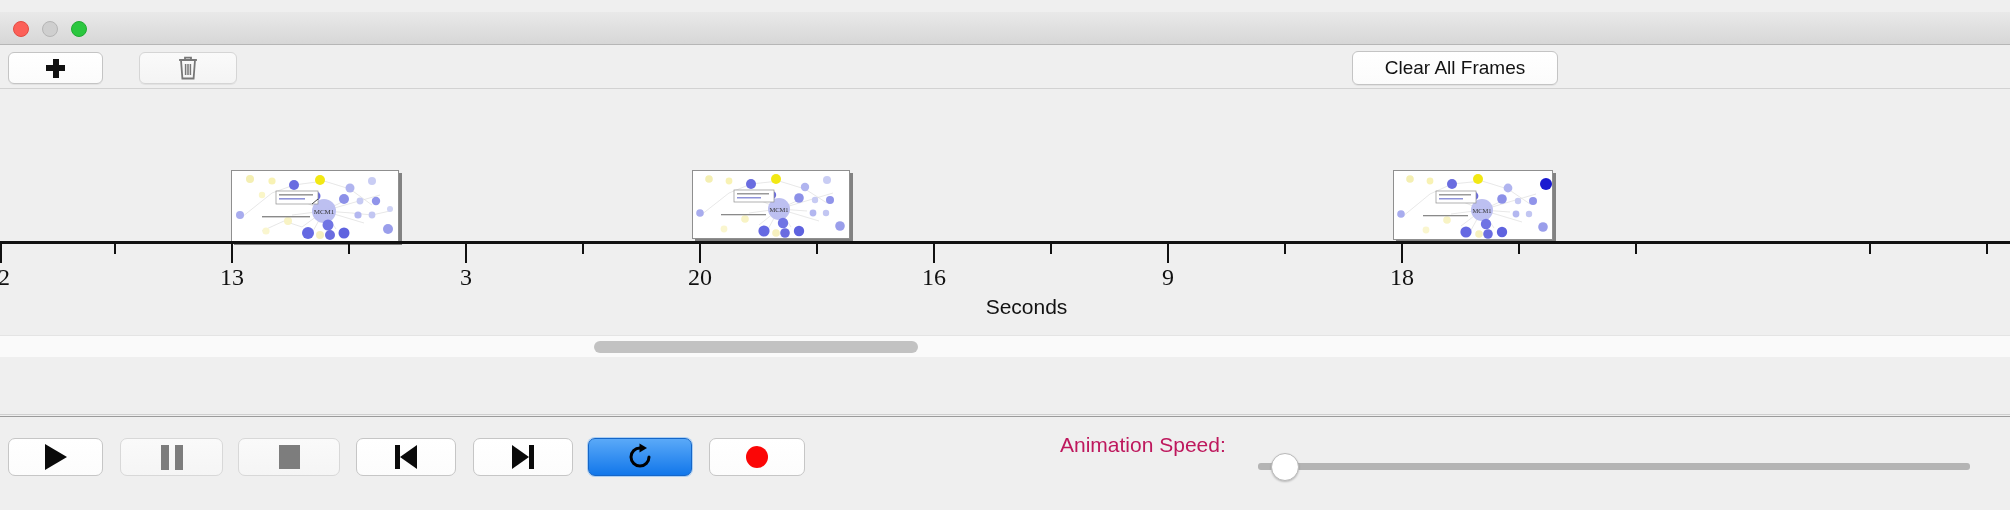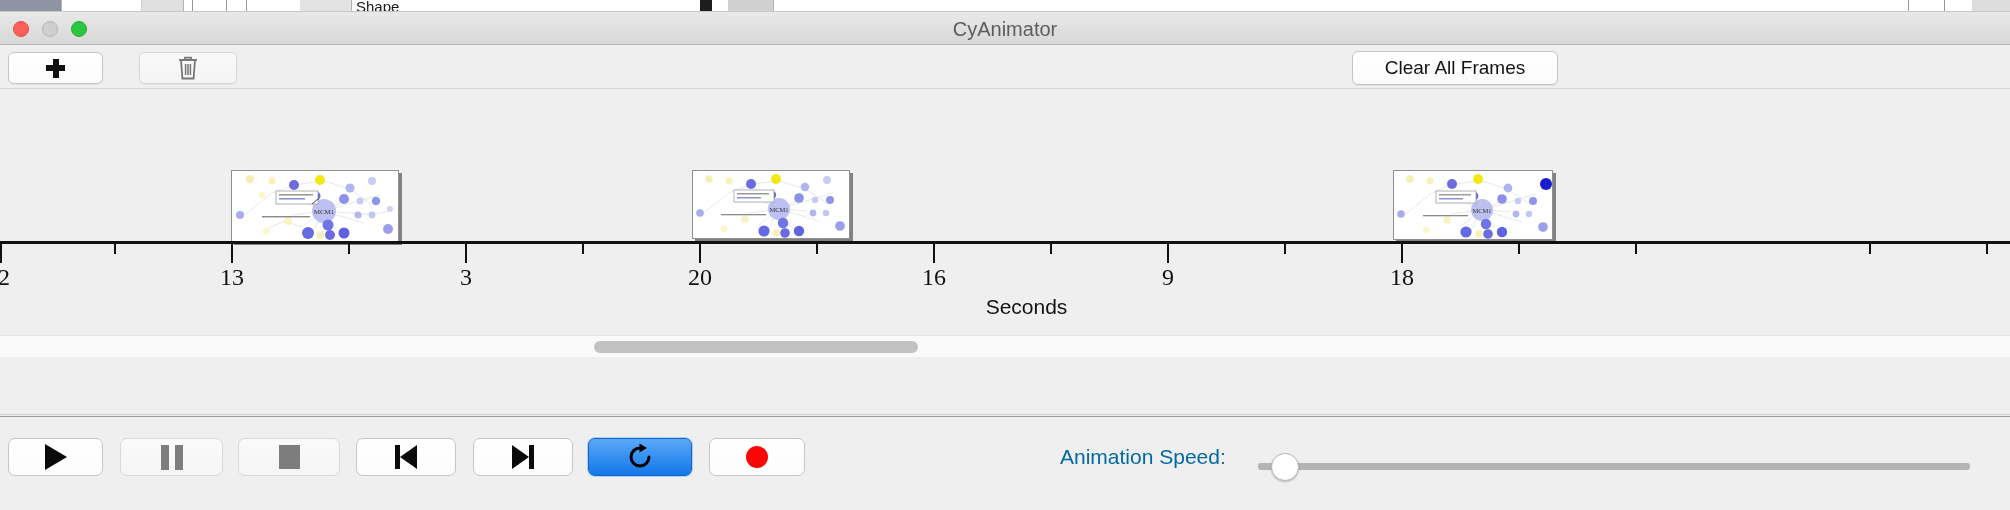--- a/index.html
+++ b/index.html
@@ -246,23 +246,23 @@
     border-left: 17px solid #0a0a0a;
     border-top: 12px solid transparent;
     border-bottom: 12px solid transparent;
   }
   .icon-record {
     width: 22px; height: 22px; border-radius: 50%; background: #fb0606;
   }
 
   .speed-label {
     position: absolute;
-    left: 1060px; top: 28px;
+    left: 1060px; top: 16px;
     font-size: 21px;
-    color: #0369a1;
+    color: #be185d;
     font-family: "Liberation Sans", sans-serif;
     white-space: nowrap;
   }
   .slider-track {
     position: absolute;
     left: 1258px; top: 46px;
     width: 712px; height: 7px;
     border-radius: 3px;
     background: #b4b4b4;
   }
@@ -276,41 +276,25 @@
     box-shadow: 0 1px 2px rgba(0,0,0,0.22);
   }
 
   svg { display: block; }
 </style>
 </head>
 <body>
 
 <div id="root">
 
-  <div class="bg-strip">
-    <div class="bg-block" style="left:0;width:62px;background:#8e94a3;"></div>
-    <div class="bg-block" style="left:62px;width:80px;background:#ffffff;border-right:1px solid #cfcfcf;"></div>
-    <div class="bg-block" style="left:142px;width:42px;background:#e0e0e0;"></div>
-    <div class="bg-tick" style="left:192px;"></div>
-    <div class="bg-tick" style="left:226px;"></div>
-    <div class="bg-tick" style="left:246px;"></div>
-    <div class="bg-block" style="left:300px;width:52px;background:#e3e3e3;"></div>
-    <div class="bg-text" style="left:356px;">Shape</div>
-    <div class="bg-block" style="left:700px;width:12px;background:#1d1d1d;border:none;"></div>
-    <div class="bg-block" style="left:728px;width:46px;background:#d0d0d0;"></div>
-    <div class="bg-tick" style="left:1908px;"></div>
-    <div class="bg-tick" style="left:1944px;"></div>
-    <div class="bg-block" style="left:1972px;width:38px;background:#dddddd;border:none;"></div>
-  </div>
 
   <div class="titlebar">
     <div class="traffic close"></div>
     <div class="traffic min"></div>
     <div class="traffic max"></div>
-    <div class="window-title">CyAnimator</div>
   </div>
 
   <div class="toolbar">
 
     <div class="btn" id="add-frame-btn">
       <span class="plus-icon"></span>
     </div>
 
     <div class="btn dim" id="del-frame-btn">
       <svg width="22" height="26" viewBox="0 0 22 26">

